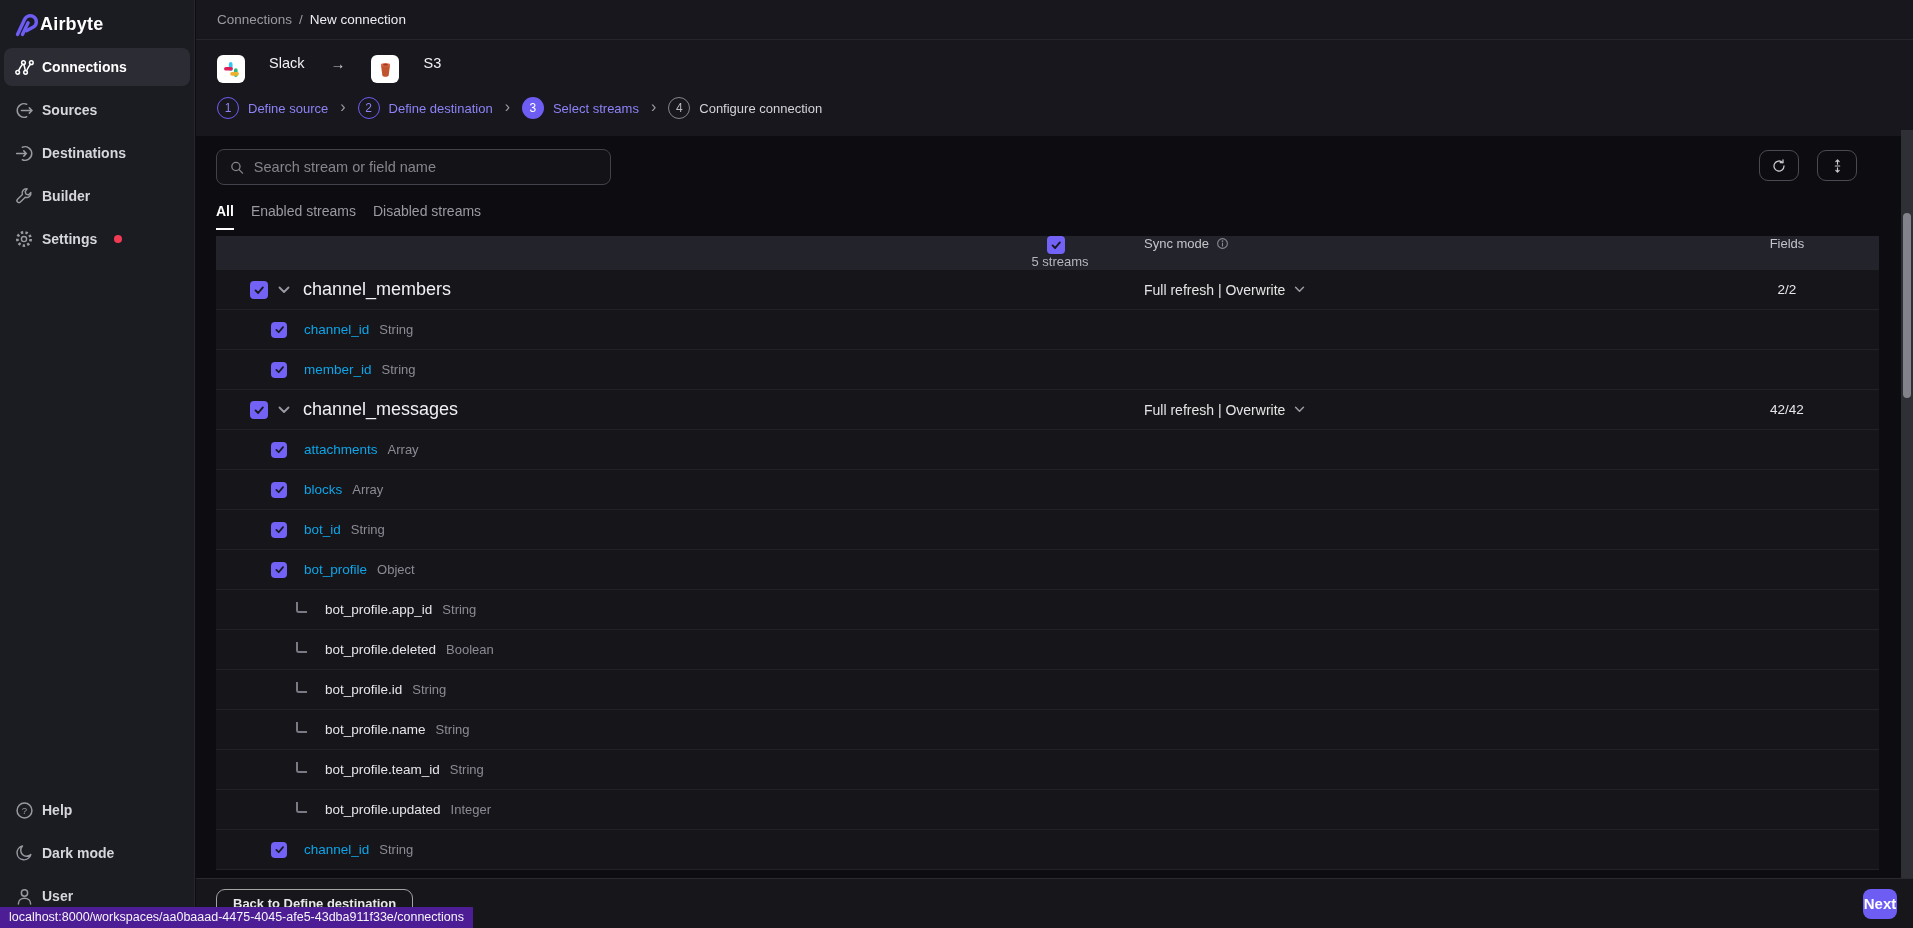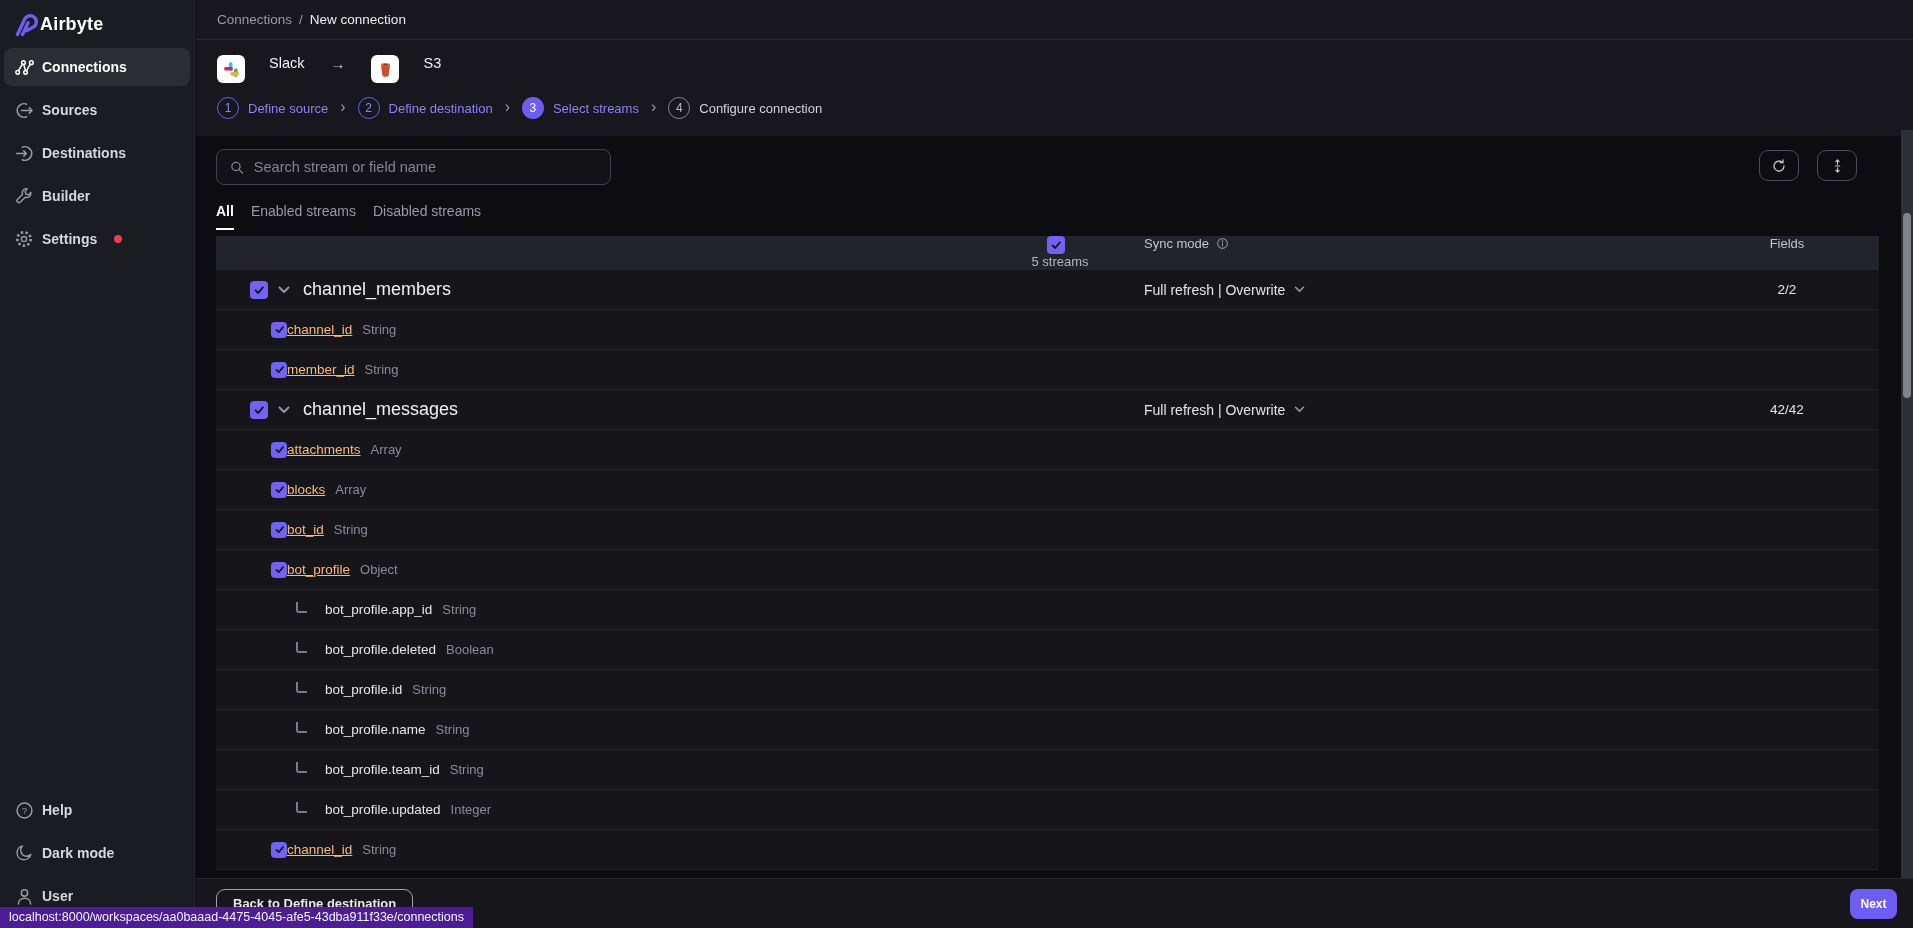--- a/index.html
+++ b/index.html
@@ -63,36 +63,36 @@
   .col-fields { position:absolute; left:1506px; width:130px; text-align:center; }
   .t-header .col-sync, .t-header .col-fields { font-size:13px; color:#c4c4cb; }
   .t-row { height:40px; background:#15151a; border-bottom:1px solid #222229; display:flex; align-items:center; position:relative; }
   .row-stream { padding-left:34px; }
   .row-field  { padding-left:55px; }
   .row-nested { padding-left:80px; }
   .cbx { width:18px; height:18px; border-radius:4px; background:#7262f5; display:flex; align-items:center; justify-content:center; cursor:pointer; flex:none; }
   .cbx.small { width:16px; height:16px; }
   .expander { margin-left:10px; display:flex; cursor:pointer; }
   .stream-name { margin-left:13px; font-size:18px; font-weight:500; color:#f1f1f4; }
-  .field-name { margin-left:0; font-size:13.5px; color:#fdba74;text-decoration:underline; }
+  .field-name { margin-left:17px; font-size:13.5px; color:#0ea5e9; }
   .dtype { margin-left:10px; font-size:13px; color:#8b8b95; }
   .tree-elbow { width:11px; height:11px; border-left:2px solid #7a7a84; border-bottom:2px solid #7a7a84; border-bottom-left-radius:3px; margin-top:-4px; flex:none; }
   .nested-name { margin-left:18px; font-size:13.5px; color:#e6e6ea; }
   .sync-text { font-size:14px; color:#e5e5e5; }
   .sync-caret { display:flex; margin-left:2px; cursor:pointer; }
   .fields-val { font-size:13.5px; color:#e6e6ea; }
 
   
   .scroll-track { position:absolute; right:0; top:130px; bottom:50px; width:12px; background:#2f2f36; z-index:4; }
   .scroll-thumb { position:absolute; left:2px; top:83px; width:8px; height:185px; border-radius:4px; background:#82828a; cursor:grab; }
 
   
   .footer { position:absolute; left:0; right:0; bottom:0; height:50px; background:#17171b; border-top:1px solid #2a2a31; display:flex; align-items:center; z-index:6; }
   .btn-back { margin-left:20px; height:30px; padding:0 16px; border:1px solid #a3a3a3; border-radius:9px; background:transparent; color:#e8e8ea; font-size:13px; font-weight:600; cursor:pointer; font-family:"Liberation Sans", sans-serif; }
-  .btn-next { position:absolute; right:16px; height:30px; width:47px; border:none; border-radius:8px; background:#6d5df3; color:#ffffff; font-size:12px; font-weight:600; cursor:pointer; font-family:"Liberation Sans", sans-serif; }
+  .btn-next { position:absolute; right:16px; height:30px; width:34px; border:none; border-radius:8px; background:#6d5df3; color:#ffffff; font-size:15px; font-weight:600; cursor:pointer; font-family:"Liberation Sans", sans-serif; }
 
   
   .status-url { position:absolute; left:0; bottom:0; height:21px; line-height:21px; background:#4c1d95; color:#f5f5f5; font-size:12.5px; padding:0 9px; z-index:10; white-space:nowrap; }
 
   svg { display:block; }
 </style>
 </head>
 <body>
 
 <div id="app">

